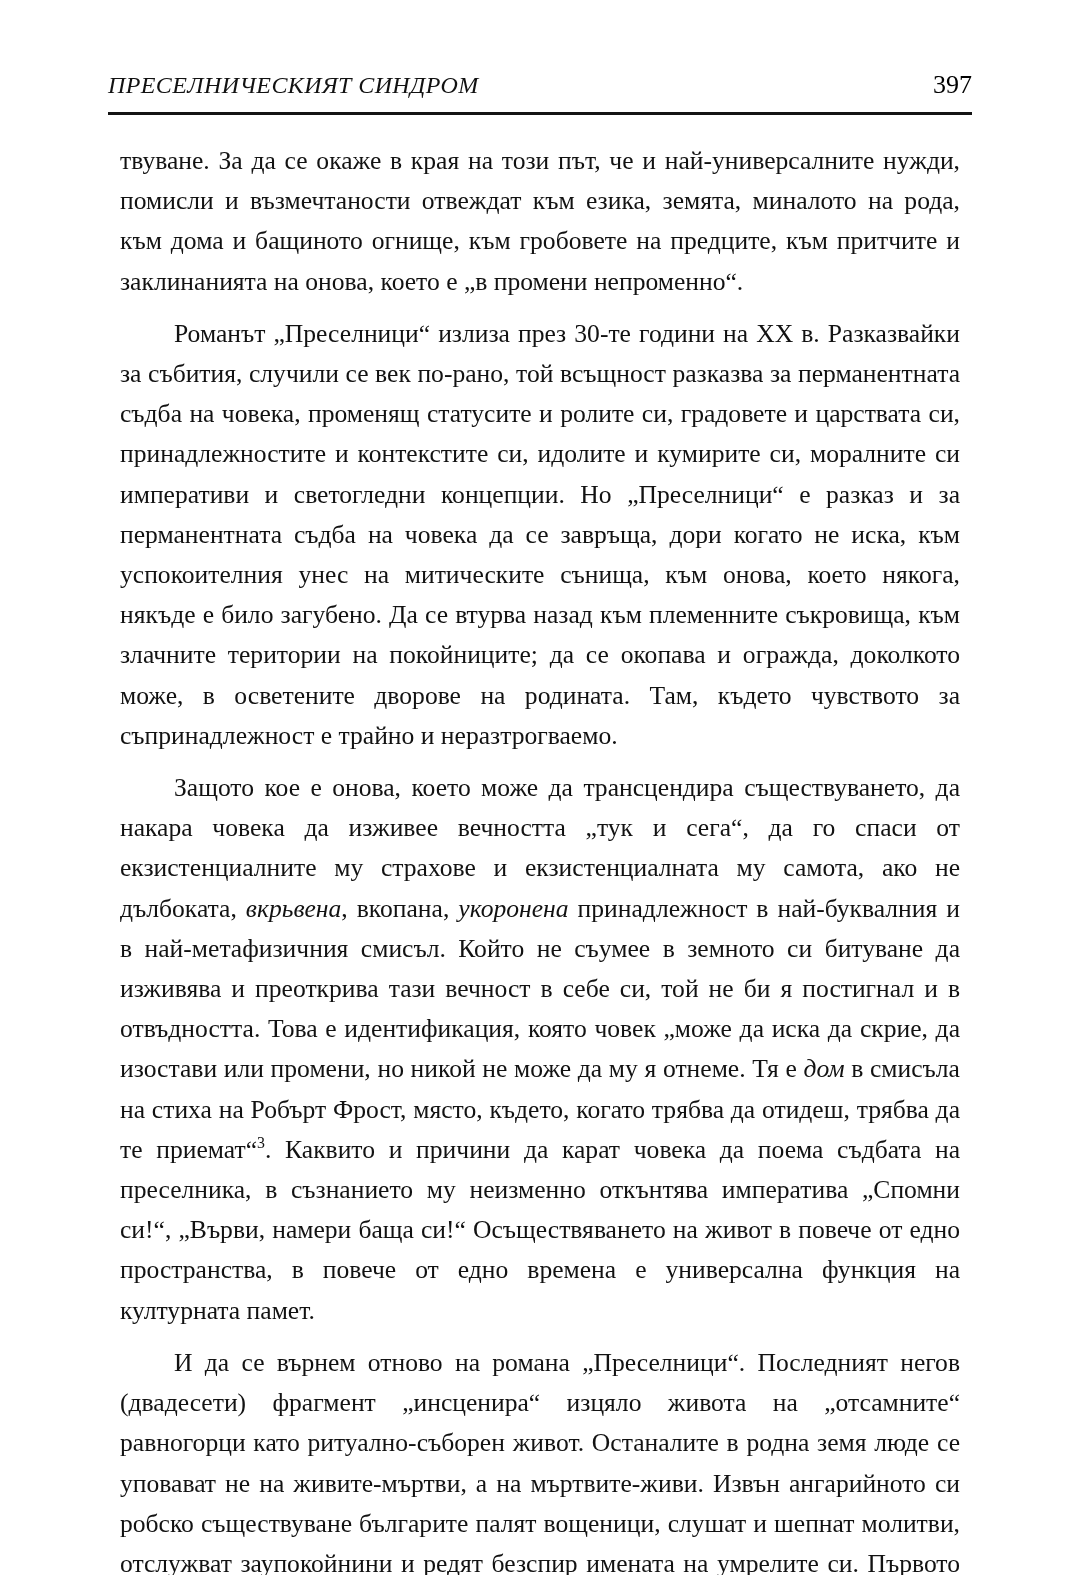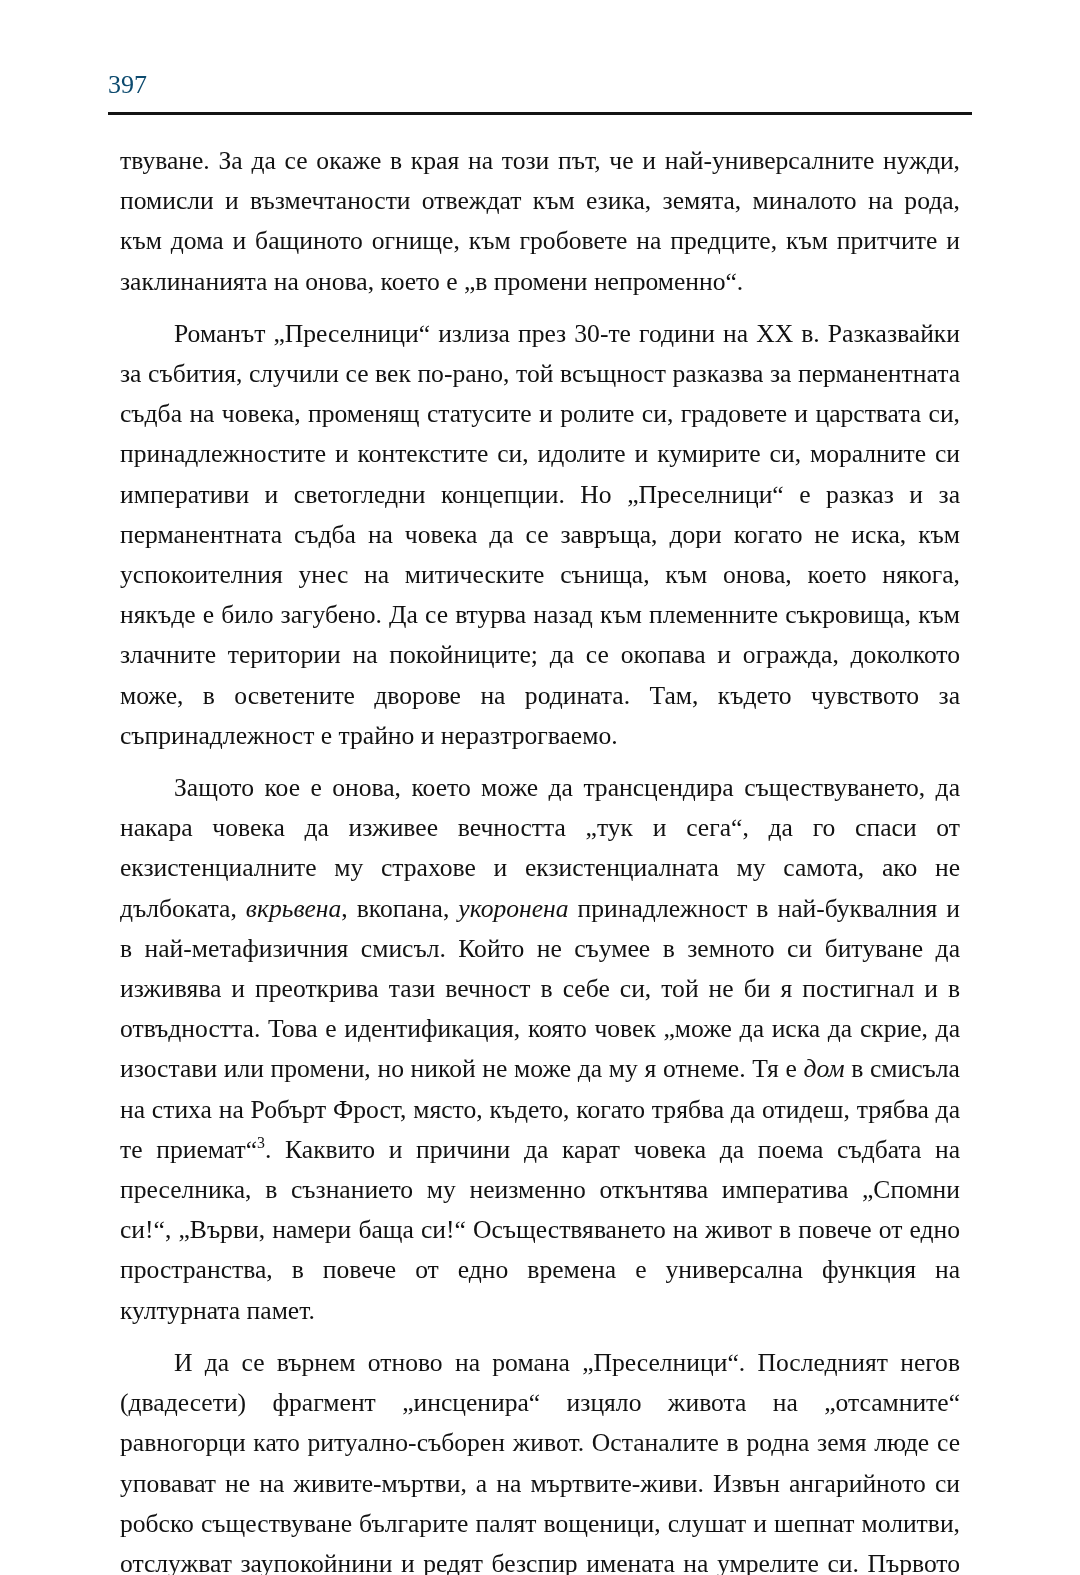--- a/index.html
+++ b/index.html
@@ -32,21 +32,21 @@
   }
   .running-head .head-title {
     font-style: italic;
     font-size: 24px;
     letter-spacing: 0.4px;
     color: #121212;
     white-space: nowrap;
   }
   .running-head .folio {
     font-size: 26px;
-    color: #0c4a6e;
+    color: #000000;
   }
   .rule {
     width: 100%;
     height: 3px;
     background: #141414;
     margin-top: 2px;
   }
   .body-text {
     margin-top: 26px;
     font-size: 25.6px;
@@ -72,20 +72,21 @@
     line-height: 0;
   }
 </style>
 </head>
 <body>
 
 <div class="page">
   <div class="page-inner">
 
     <div class="running-head">
+      <div class="head-title">ПРЕСЕЛНИЧЕСКИЯТ СИНДРОМ</div>
       <div class="folio">397</div>
     </div>
     <div class="rule"></div>
 
     <div class="body-text">
       <p class="noindent">твуване. За да се окаже в края на този път, че и най-универсалните нужди, помисли и възмечтаности отвеждат към езика, земята, миналото на рода, към дома и бащиното огнище, към гробовете на предците, към притчите и заклинанията на онова, което е „в промени непроменно“.</p>
       <p>Романът „Преселници“ излиза през 30-те години на ХХ в. Разказвайки за събития, случили се век по-рано, той всъщност разказва за перманентната съдба на човека, променящ статусите и ролите си, градовете и царствата си, принадлежностите и контекстите си, идолите и кумирите си, моралните си императиви и светогледни концепции. Но „Преселници“ е разказ и за перманентната съдба на човека да се завръща, дори когато не иска, към успокоителния унес на митическите сънища, към онова, което някога, някъде е било загубено. Да се втурва назад към племенните съкровища, към злачните територии на покойниците; да се окопава и ограждa, доколкото може, в осветените дворове на родината. Там, където чувството за съпринадлежност е трайно и неразтрогваемо.</p>
       <p>Защото кое е онова, което може да трансцендира съществуването, да накара човека да изживее вечността „тук и сега“, да го спаси от екзистенциалните му страхове и екзистенциалната му самота, ако не дълбоката, <i>вкрьвена</i>, вкопана, <i>укоронена</i> принадлежност в най-буквалния и в най-метафизичния смисъл. Който не съумее в земното си битуване да изживява и преоткрива тази вечност в себе си, той не би я постигнал и в отвъдността. Това е идентификация, която човек „може да иска да скрие, да изостави или промени, но никой не може да му я отнеме. Тя е <i>дом</i> в смисъла на стиха на Робърт Фрост, място, където, когато трябва да отидеш, трябва да те приемат“<sup>3</sup>. Каквито и причини да карат човека да поема съдбата на преселника, в съзнанието му неизменно откънтява императива „Спомни си!“, „Върви, намери баща си!“ Осъществяването на живот в повече от едно пространства, в повече от едно времена е универсална функция на културната памет.</p>
       <p>И да се върнем отново на романа „Преселници“. Последният негов (двадесети) фрагмент „инсценира“ изцяло живота на „отсамните“ равногорци като ритуално-съборен живот. Останалите в родна земя люде се уповават не на живите-мъртви, а на мъртвите-живи. Извън ангарийното си робско съществуване българите палят вощеници, слушат и шепнат молитви, отслужват заупокойнини и редят безспир имената на умрелите си. Първото име, което произнася поп Иван, е Вълко, а след него Митър. След това свещеникът отново повтаря имената на умрелите и пак започва поменика с името на Бимбелата: „За ичменци</p>
     </div>

